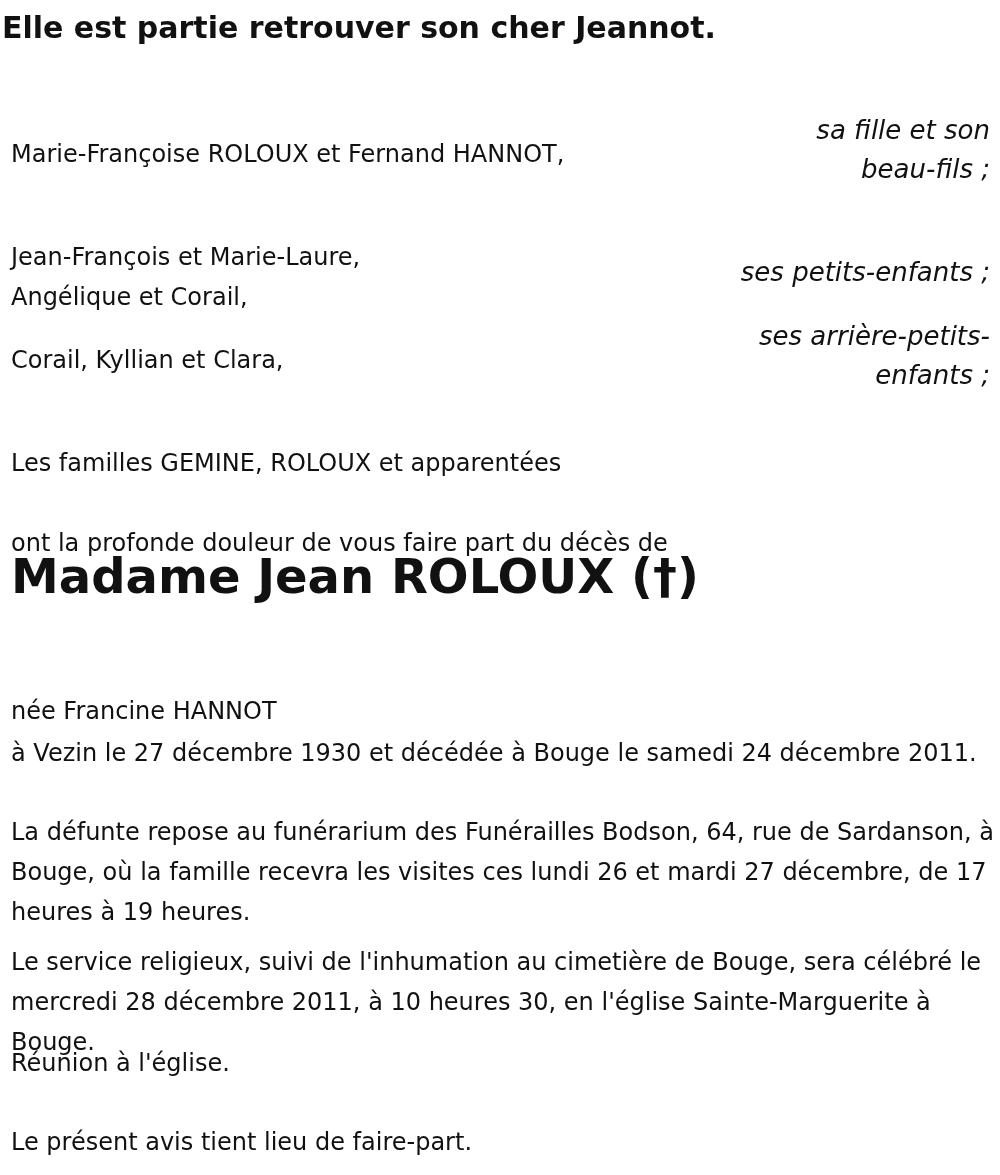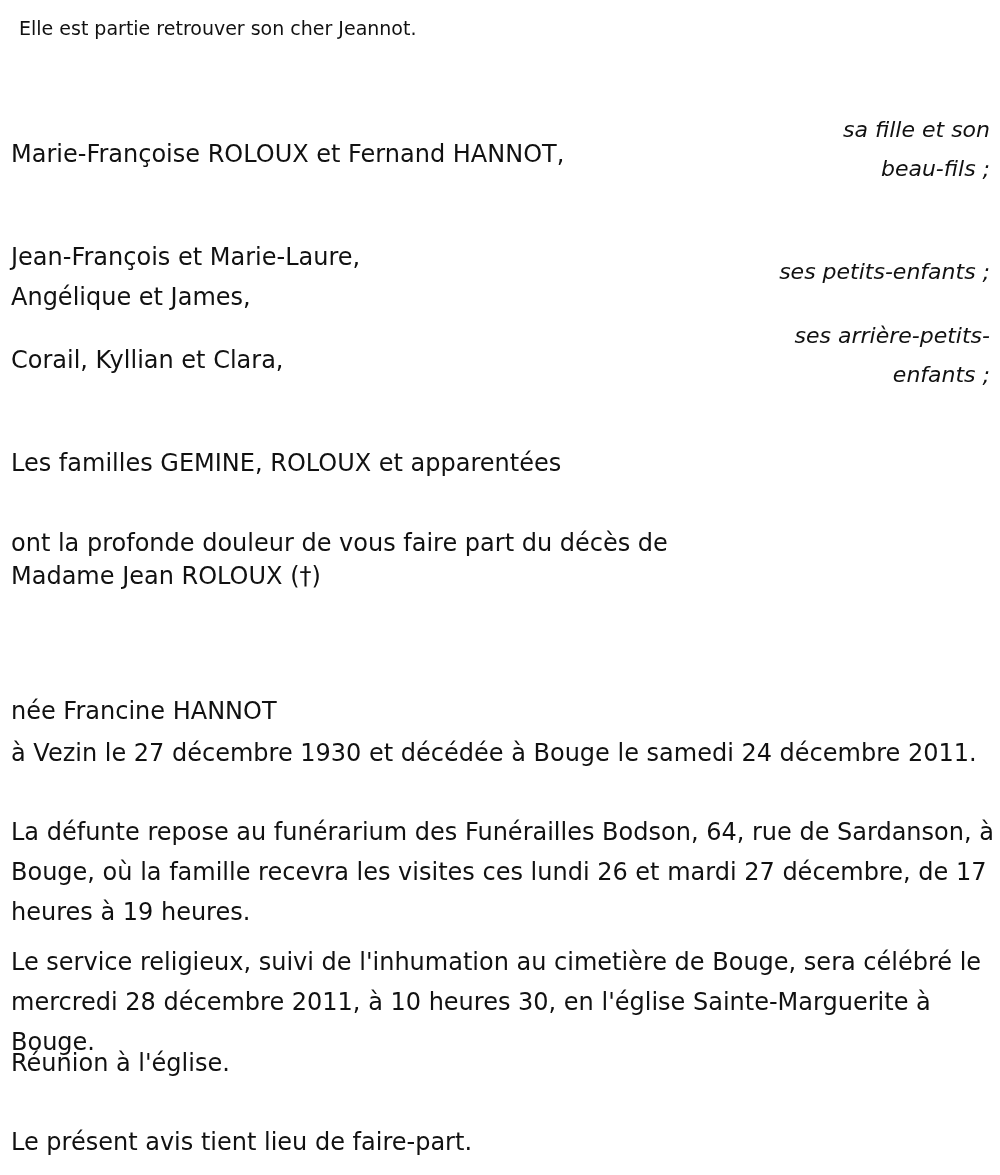--- a/index.html
+++ b/index.html
@@ -5,37 +5,37 @@
     html, body { margin: 0; padding: 0; background: #ffffff; }
     body {
       width: 1000px; height: 1175px; overflow: hidden;
       font-family: "DejaVu Sans", sans-serif;
       color: #111111;
       position: relative;
     }
     .abs { position: absolute; white-space: nowrap; }
     .left { left: 11px; margin-top: 48px; }
     .reg { font-size: 24px; line-height: 40px; }
-    .ital { font-style: italic; font-size: 22px; line-height: 40px; right: 10px; text-align: right; }
-    .headline { font-weight: normal; font-size: 19px; top: 8px; left: 19px; line-height: 40px; }
-    .name { font-weight: normal; font-size: 24px; top: 552px; left: 11px; line-height: 48px; }
+    .ital { font-style: italic; font-size: 26px; line-height: 40px; right: 10px; text-align: right; }
+    .headline { font-weight: bold; font-size: 30px; top: 8px; left: 2px; line-height: 40px; }
+    .name { font-weight: bold; font-size: 48px; top: 552px; left: 11px; line-height: 48px; }
     .para { position: absolute; left: 11px; width: 985px; font-size: 24px; line-height: 40px; white-space: normal; }
   </style>
 </head>
 <body>
 
 <div>
   <div class="abs headline">Elle est partie retrouver son cher Jeannot.</div>
 
   <div class="abs left reg" style="top:86px;">Marie-Françoise ROLOUX et Fernand HANNOT,</div>
   <div class="abs ital" style="top:110px;">sa fille et son</div>
   <div class="abs ital" style="top:149px;">beau-fils ;</div>
 
   <div class="abs left reg" style="top:189px;">Jean-François et Marie-Laure,</div>
-  <div class="abs left reg" style="top:229px;">Angélique et James,</div>
+  <div class="abs left reg" style="top:229px;">Angélique et Corail,</div>
   <div class="abs ital" style="top:252px;">ses petits-enfants ;</div>
 
   <div class="abs left reg" style="top:292px;">Corail, Kyllian et Clara,</div>
   <div class="abs ital" style="top:316px;">ses arrière-petits-</div>
   <div class="abs ital" style="top:355px;">enfants ;</div>
 
   <div class="abs left reg" style="top:395px;">Les familles GEMINE, ROLOUX et apparentées</div>
 
   <div class="abs left reg" style="top:475px;text-align:center;">ont la profonde douleur de vous faire part du décès de</div>
 

